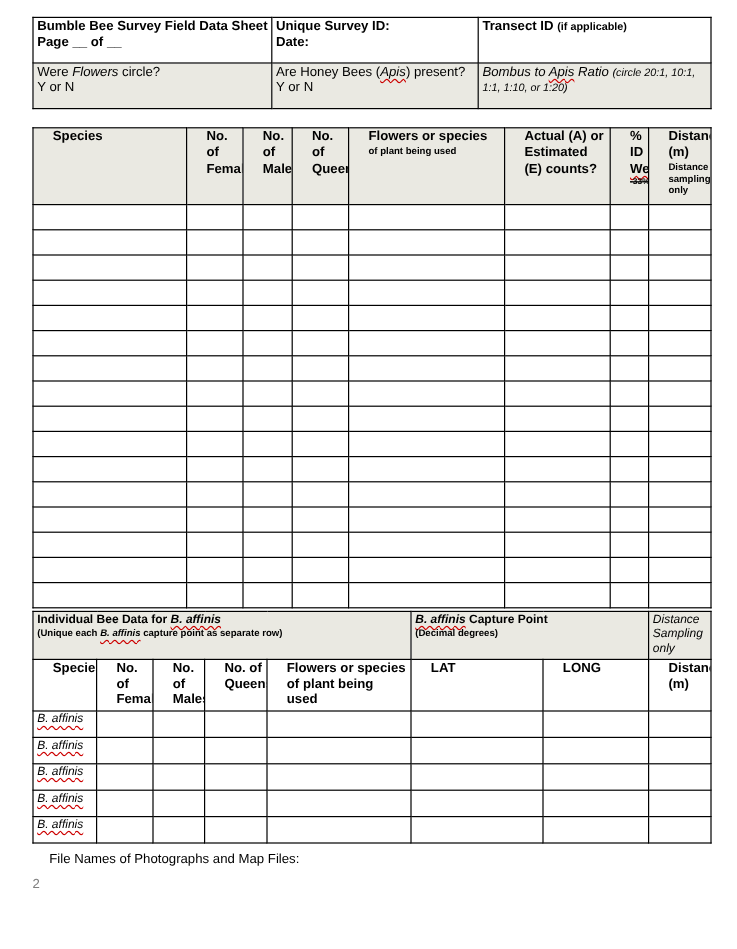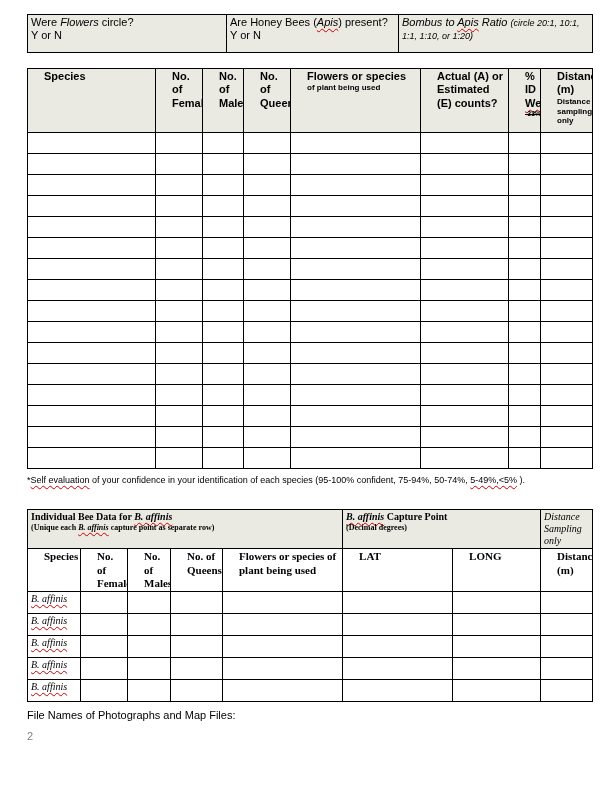--- a/index.html
+++ b/index.html
@@ -38,41 +38,54 @@
   .struck{text-decoration:line-through;font-size:7px;}
   
   .top tr{height:38px;}
   
   .main{margin-top:15px;}
   .mainhdr th{height:64px;}
   .main tbody tr{height:21px;}
   
   .footnote{font-size:9px;margin-top:6px;line-height:1.3;}
   
-  .bee{margin-top:22px;font-family:Liberation Serif, serif;}
+  .bee{margin-top:2px;}
   .bee .trow{height:38px;}
   .bee .hrow th{height:30px;}
   .bee tbody tr{height:22px;}
   .bee tbody td{font-size:10px;}
   .vmid{vertical-align:middle;}
-  .files{font-size:11px;margin-top:7px;}
+  .files{font-size:11px;margin-top:7px;margin-left:14px;}
   .pagenum{font-size:11px;color:var(--page_gray);margin-top:9px;}
 </style>
 </head>
 <body>
 
 <div class="page">
 
   <table class="tbl top">
     <colgroup>
         <col style="width:199px">
         <col style="width:172px">
         <col style="width:194px">
       </colgroup>
     <tbody>
+        <tr>
+      <td>
+        <div class="b">Bumble Bee Survey Field Data Sheet</div>
+        <div class="b">Page __ of __</div>
+      </td>
+      <td>
+        <div class="b">Unique Survey ID:</div>
+        <div class="b">Date:</div>
+      </td>
+      <td>
+        <span class="b">Transect ID </span><span class="b small9">(if applicable)</span>
+      </td>
+    </tr>
     <tr class="shade">
       <td>
         <div><span>Were </span><span class="i">Flowers</span><span> circle?</span></div>
         <div>Y or N</div>
       </td>
       <td>
         <div><span>Are Honey Bees (</span><span class="i sq">Apis</span><span>) present?</span></div>
         <div>Y or N</div>
       </td>
       <td>
@@ -273,21 +286,20 @@
         <td></td>
         <td></td>
         <td></td>
         <td></td>
         <td></td>
         <td></td>
       </tr>
       </tbody>
   </table>
 
-  <div class="footnote"><span>*</span><span class="sq">Self evaluation</span><span> of your confidence in your identification of each species (95-100% confident, 75-94%, 50-74%, </span><span class="sq">5-49%,&lt;5%</span><span> ).</span></div>
 
   <table class="tbl bee">
     <colgroup>
       <col style="width:53px">
         <col style="width:47px">
         <col style="width:43px">
         <col style="width:52px">
       <col style="width:120px">
         <col style="width:110px">
         <col style="width:88px">

